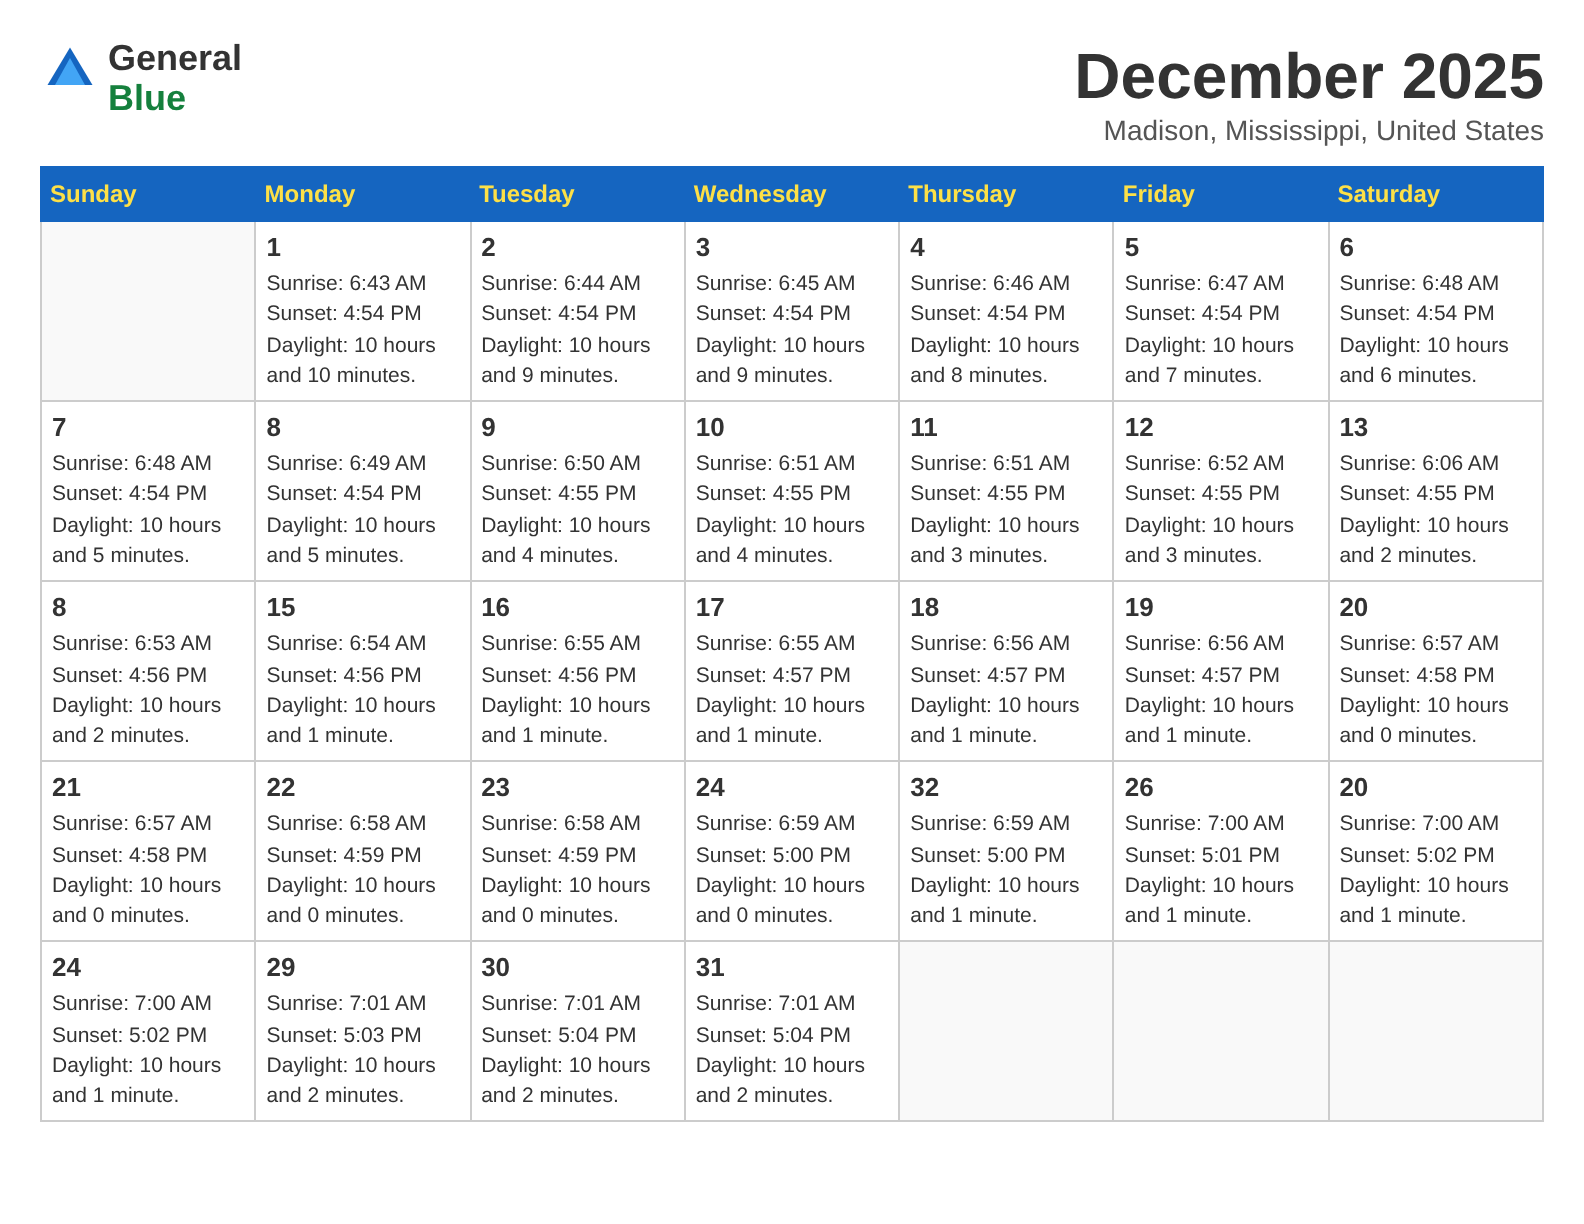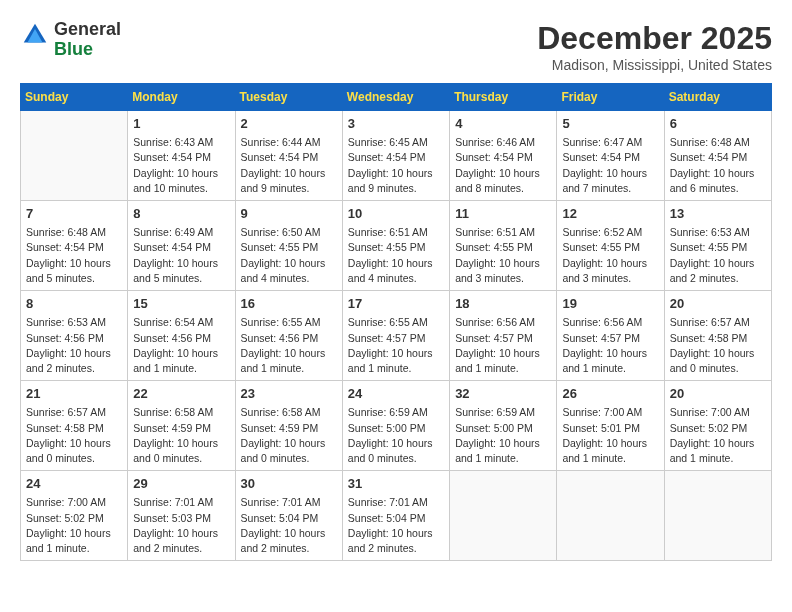--- a/index.html
+++ b/index.html
@@ -198,21 +198,21 @@
         </td>
         <td>
           <span class="day-num">12</span>
           <div class="day-info">Sunrise: 6:52 AM
 Sunset: 4:55 PM
 Daylight: 10 hours
 and 3 minutes.</div>
         </td>
         <td>
           <span class="day-num">13</span>
-          <div class="day-info">Sunrise: 6:53 AM
+          <div class="day-info">Sunrise: 6:06 AM
 Sunset: 4:55 PM
 Daylight: 10 hours
 and 2 minutes.</div>
         </td>
       </tr>
       <tr>
         <td>
           <span class="day-num">8</span>
           <div class="day-info">Sunrise: 6:53 AM
 Sunset: 4:56 PM

